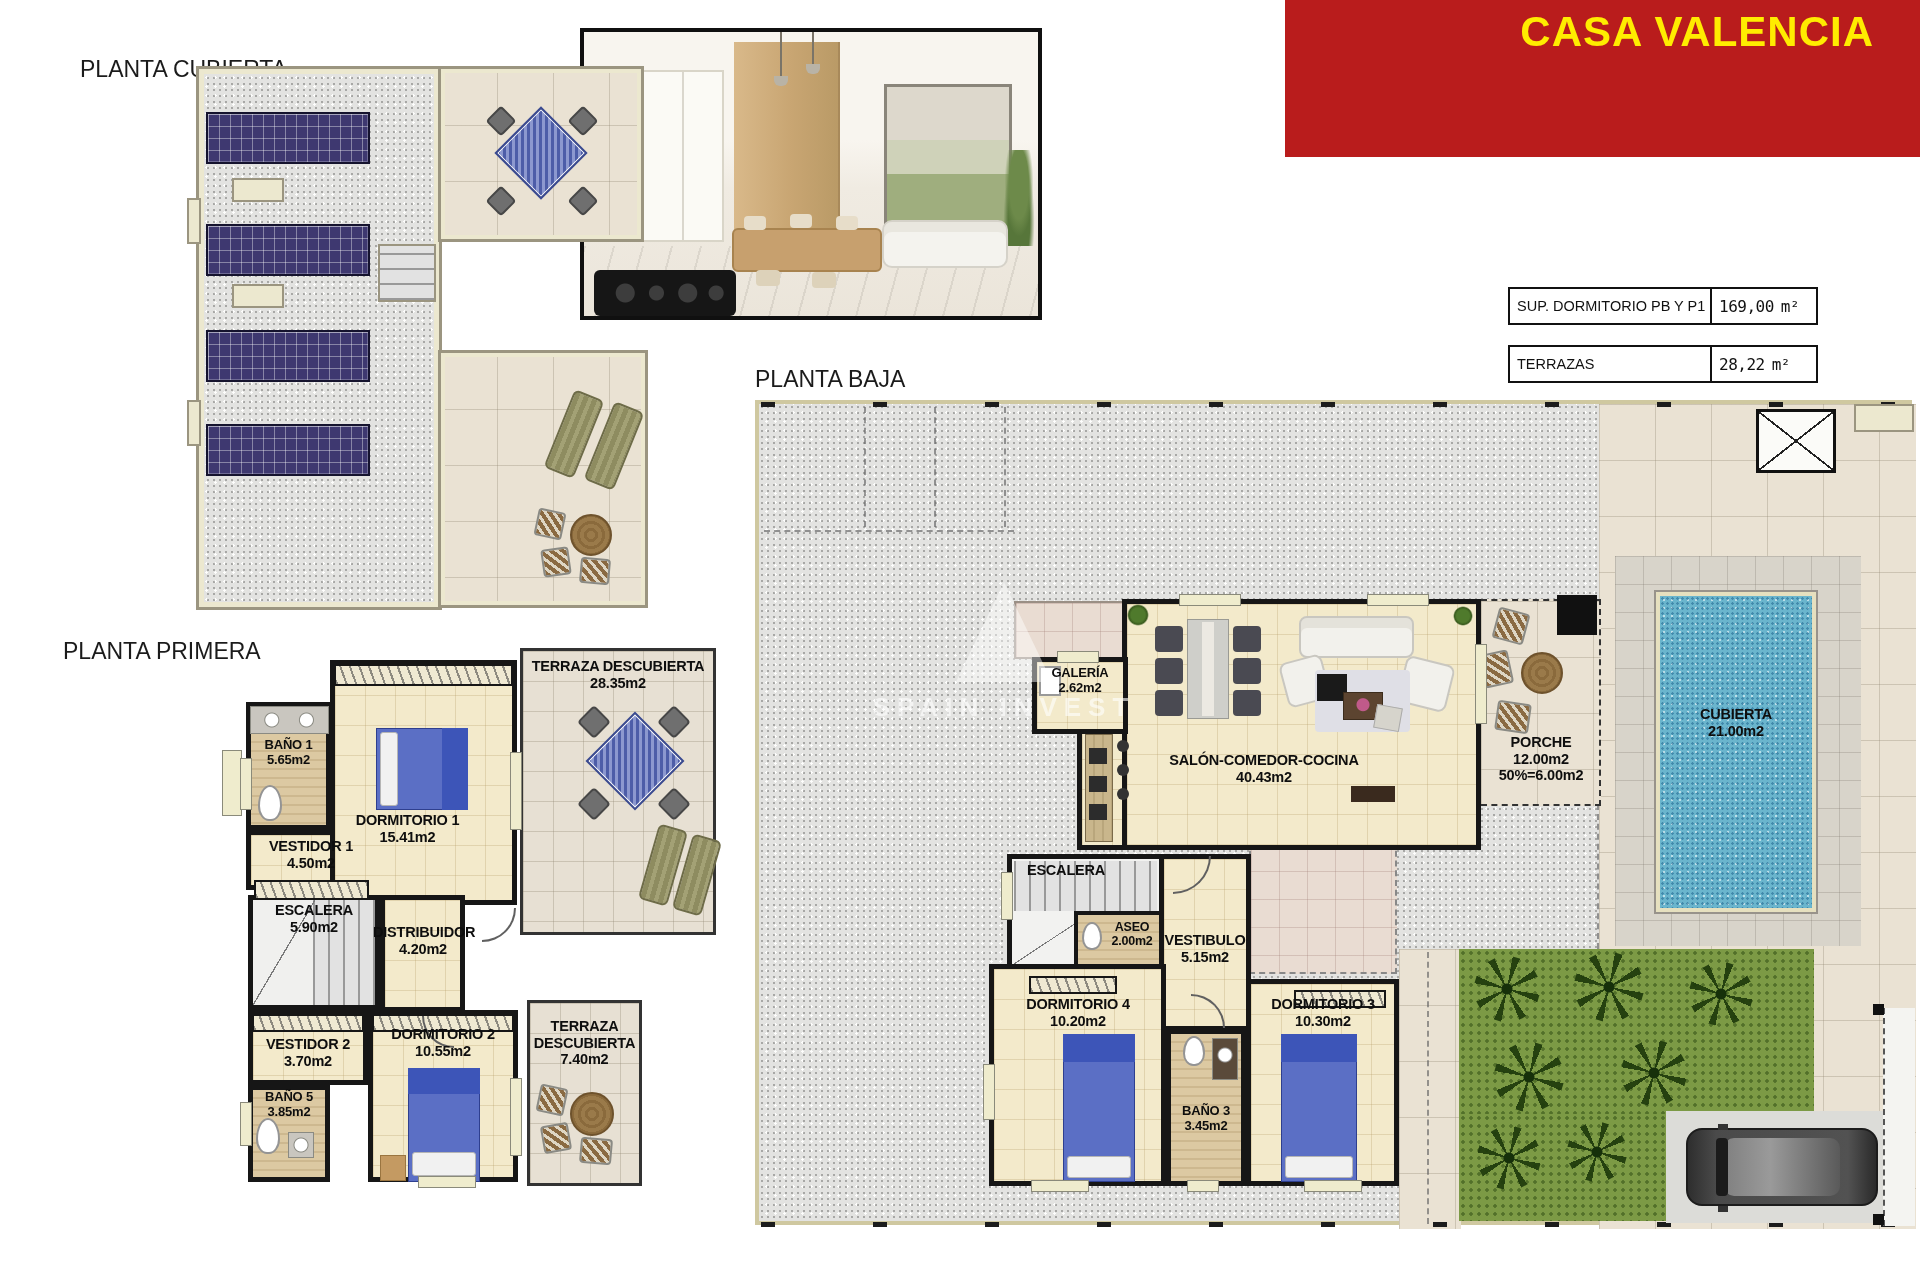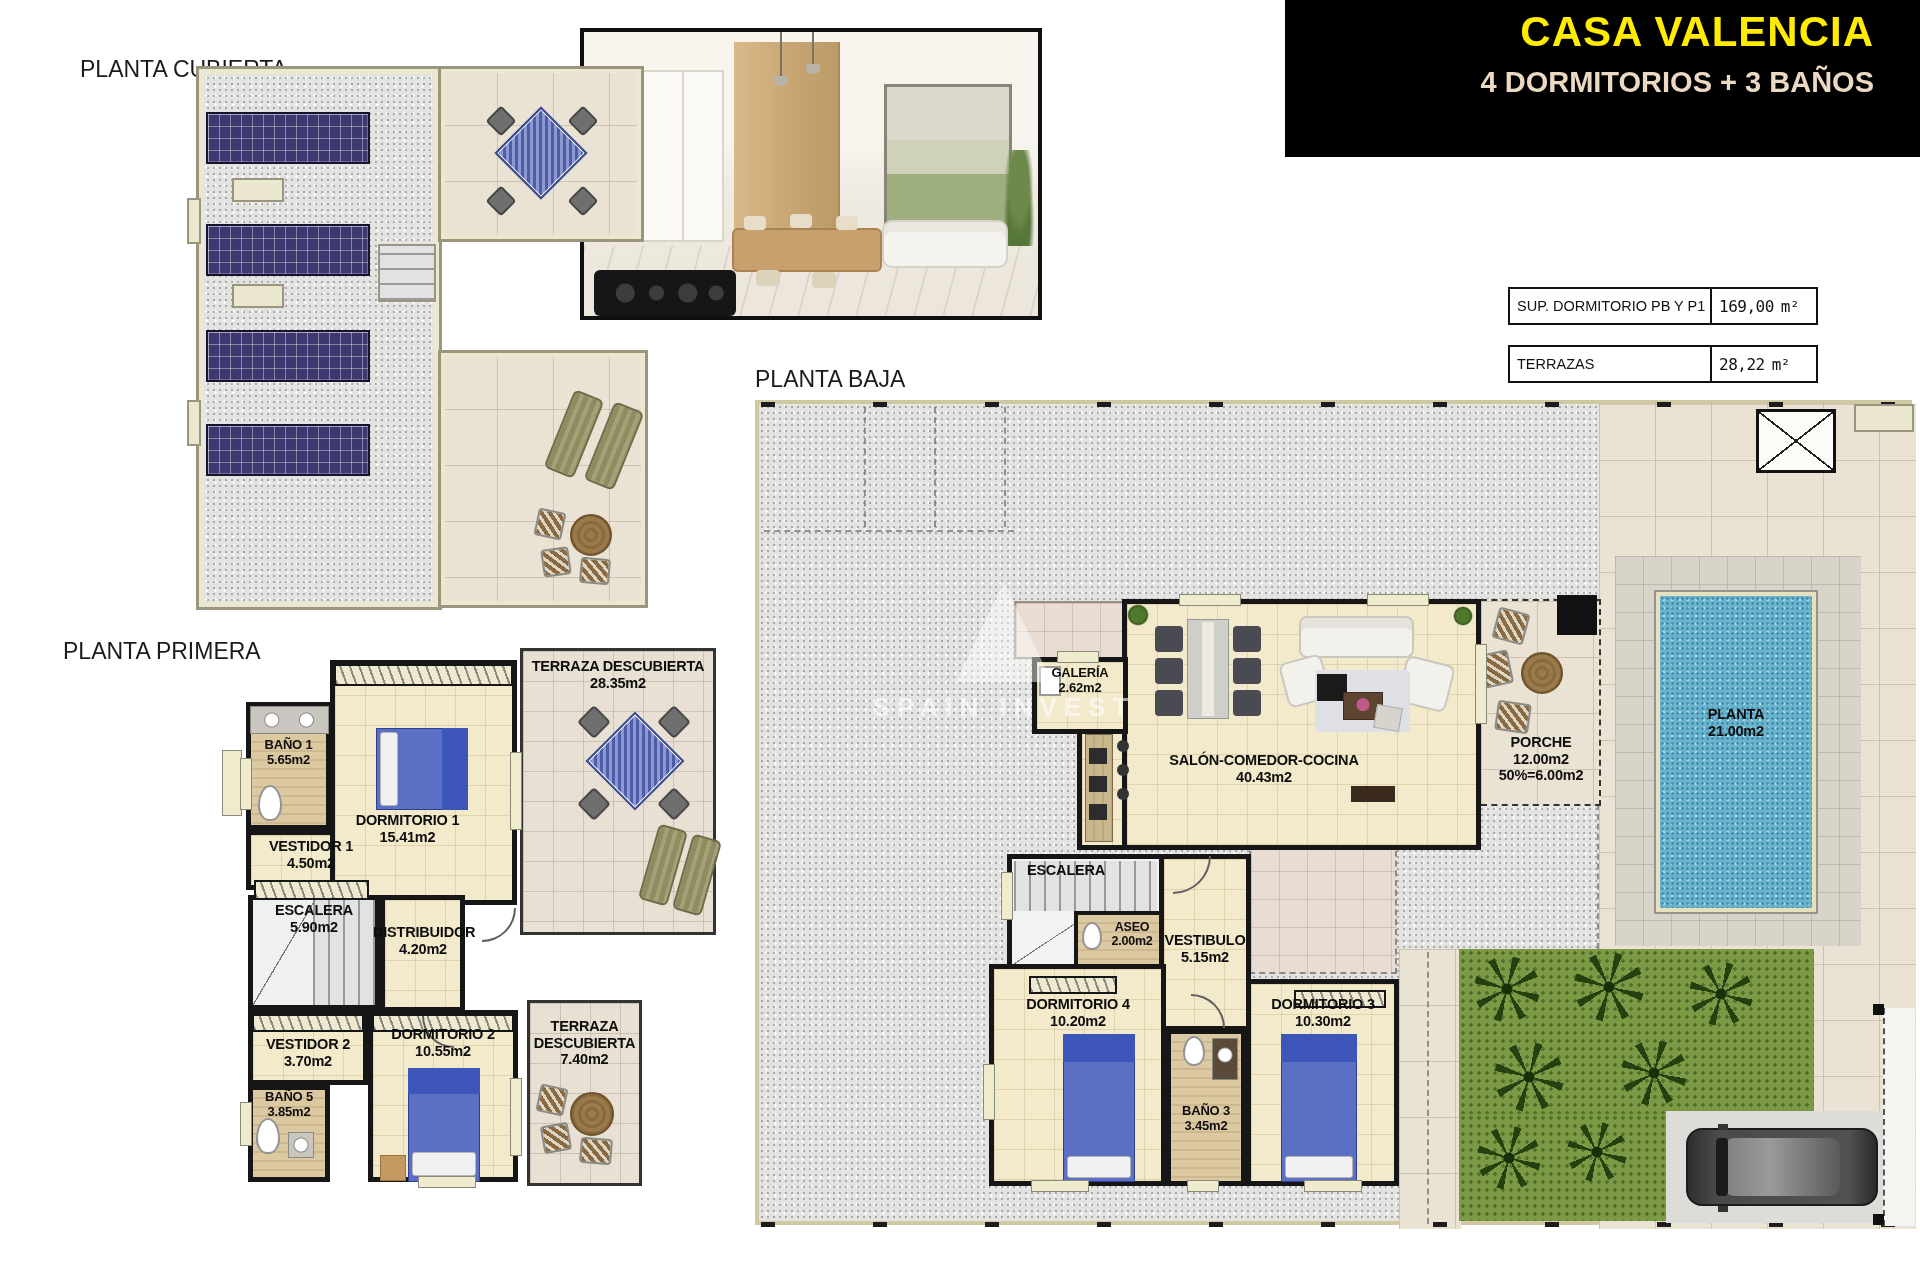--- a/index.html
+++ b/index.html
@@ -48,21 +48,21 @@
   .arc{position:absolute;border:2px solid #606060;background:transparent}
 
   
   .plan-title{position:absolute;font-size:23px;color:#1b1b1b;letter-spacing:0;white-space:nowrap}
   .lbl{position:absolute;font-weight:700;font-size:14.5px;line-height:1.15;text-align:center;color:#0e0e0e;letter-spacing:-.2px;z-index:30}
   .lbl span{display:block}
   .lbl.s{font-size:13px}
   .lbl.xs{font-size:12.5px}
 
   
-  .banner{position:absolute;left:1285px;top:0;width:635px;height:157px;background:#000000;z-index:5}
+  .banner{position:absolute;left:1285px;top:0;width:635px;height:157px;background:#b91c1c;z-index:5}
   .b-title{text-align:right;padding:8px 46px 0 0;font-size:42px;font-weight:800;letter-spacing:1px;color:#ffec00}
   .b-sub1{text-align:right;padding:10px 46px 0 0;font-size:29px;font-weight:800;color:#ecd9c3}
   .b-sub2{text-align:right;padding:2px 46px 0 0;font-size:29px;font-weight:800;font-style:italic;color:#ffffff}
   .sup-title{position:absolute;left:1505px;top:224px;width:315px;text-align:center;font-size:29px;color:#111;letter-spacing:.5px}
   .srow{position:absolute;left:1508px;width:310px;height:38px;display:flex;border:2.5px solid #111;background:#fff}
   .srow .sl{flex:1;display:flex;align-items:center;padding-left:7px;font-size:14.5px;color:#111}
   .srow .sv{width:106px;border-left:2.5px solid #111;display:flex;align-items:center;padding-left:7px;font-size:16px;font-family:"DejaVu Sans Mono",monospace;letter-spacing:-.5px;color:#111}
   .srow .sv .unit{margin-left:7px}
 
   
@@ -70,21 +70,20 @@
   .watermark-tri{position:absolute;width:0;height:0;border-left:48px solid transparent;border-right:48px solid transparent;border-bottom:100px solid rgba(255,255,255,.45);z-index:40}
   .watermark-txt{position:absolute;font-size:26px;font-weight:700;letter-spacing:7px;color:rgba(255,255,255,.6);text-align:center;z-index:40}
 </style>
 </head>
 <body>
 
 <div class="canvas">
 
   <div class="banner">
     <div class="b-title">CASA VALENCIA</div>
-    <div class="b-sub1">4 DORMITORIOS + 3 BAÑOS</div>
   </div>
 
   <div class="srow" style="top:287px">
     <div class="sl">SUP. DORMITORIO PB Y P1</div>
     <div class="sv">
         <span>169,00</span>
         <span class="unit">m²</span>
       </div>
   </div>
   <div class="srow" style="top:345px">
@@ -368,21 +367,21 @@
     <div class="lbl" style="left:385px;top:348px;width:240px">
       <span>SALÓN-COMEDOR-COCINA</span>
         <span>40.43m2</span>
       </div>
     <div class="lbl" style="left:724px;top:330px;width:116px">
       <span>PORCHE</span>
         <span>12.00m2</span>
         <span>50%=6.00m2</span>
       </div>
     <div class="lbl" style="left:897px;top:302px;width:160px">
-      <span>PLANTA</span>
+      <span>CUBIERTA</span>
         <span>21.00m2</span>
       </div>
     <div class="lbl" style="left:252px;top:458px;width:110px">
       <span>ESCALERA</span>
       </div>
     <div class="lbl xs" style="left:346px;top:516px;width:54px">
       <span>ASEO</span>
         <span>2.00m2</span>
       </div>
     <div class="lbl" style="left:398px;top:528px;width:96px">

